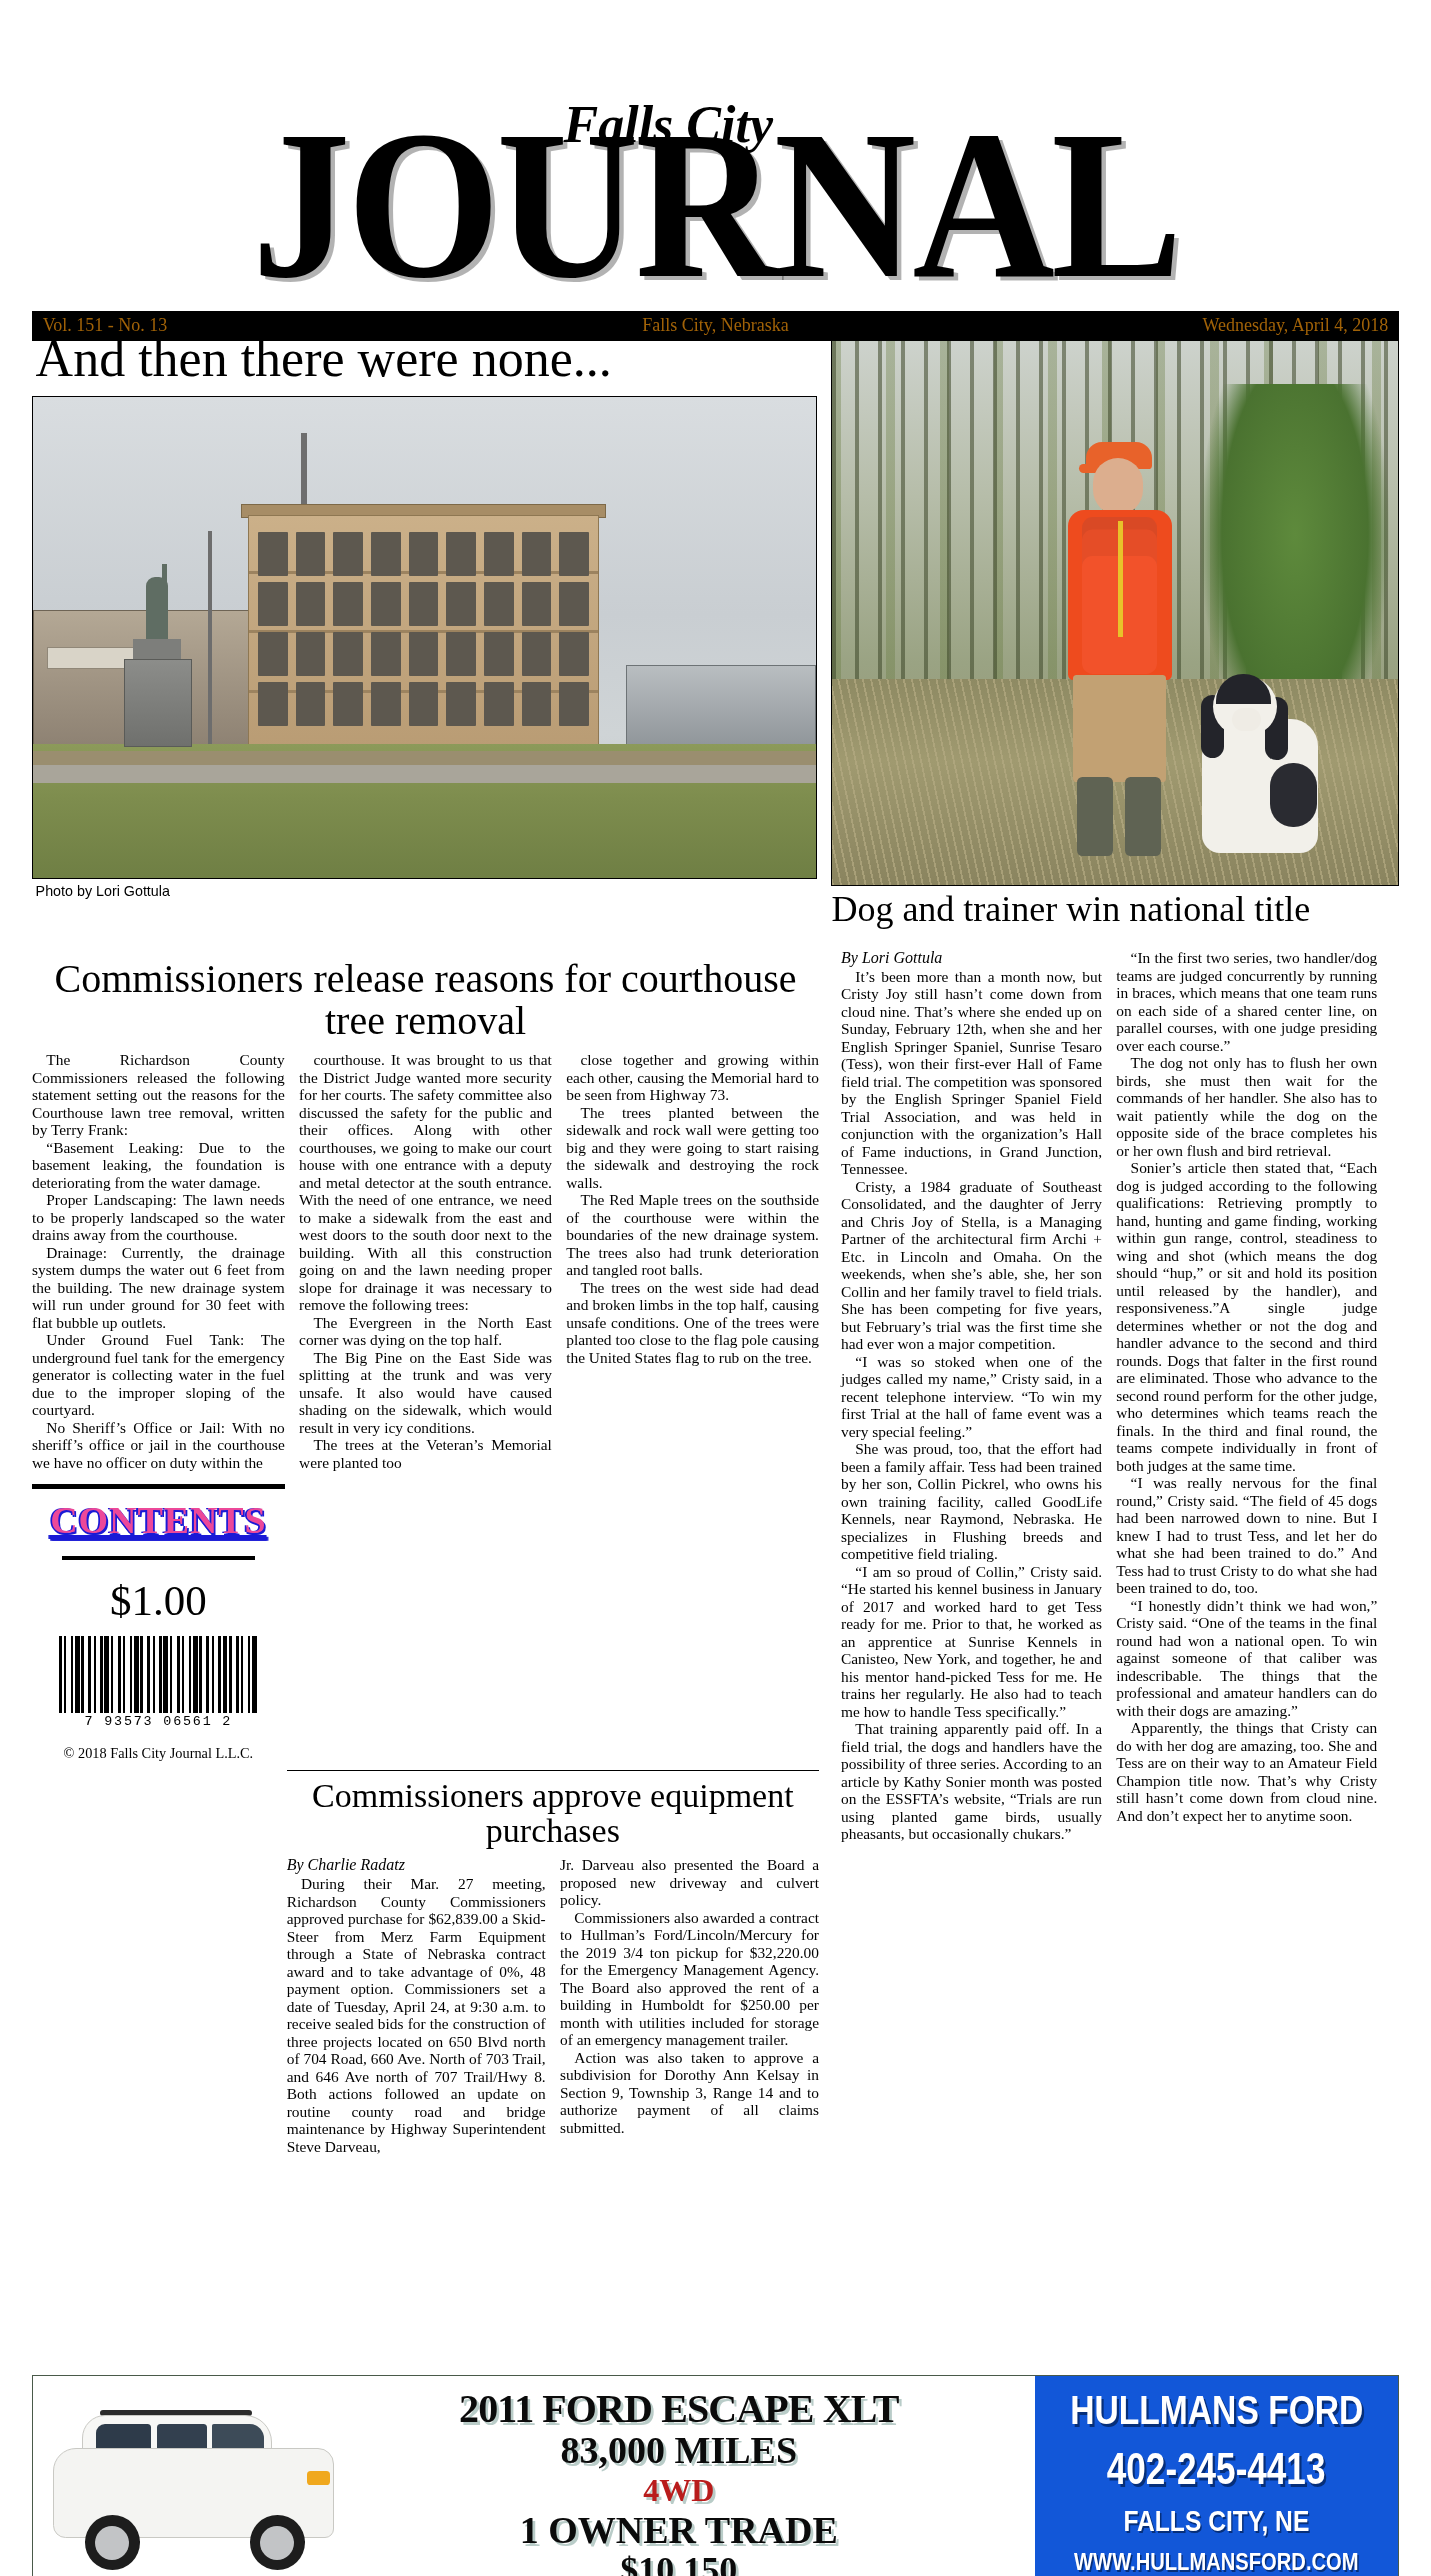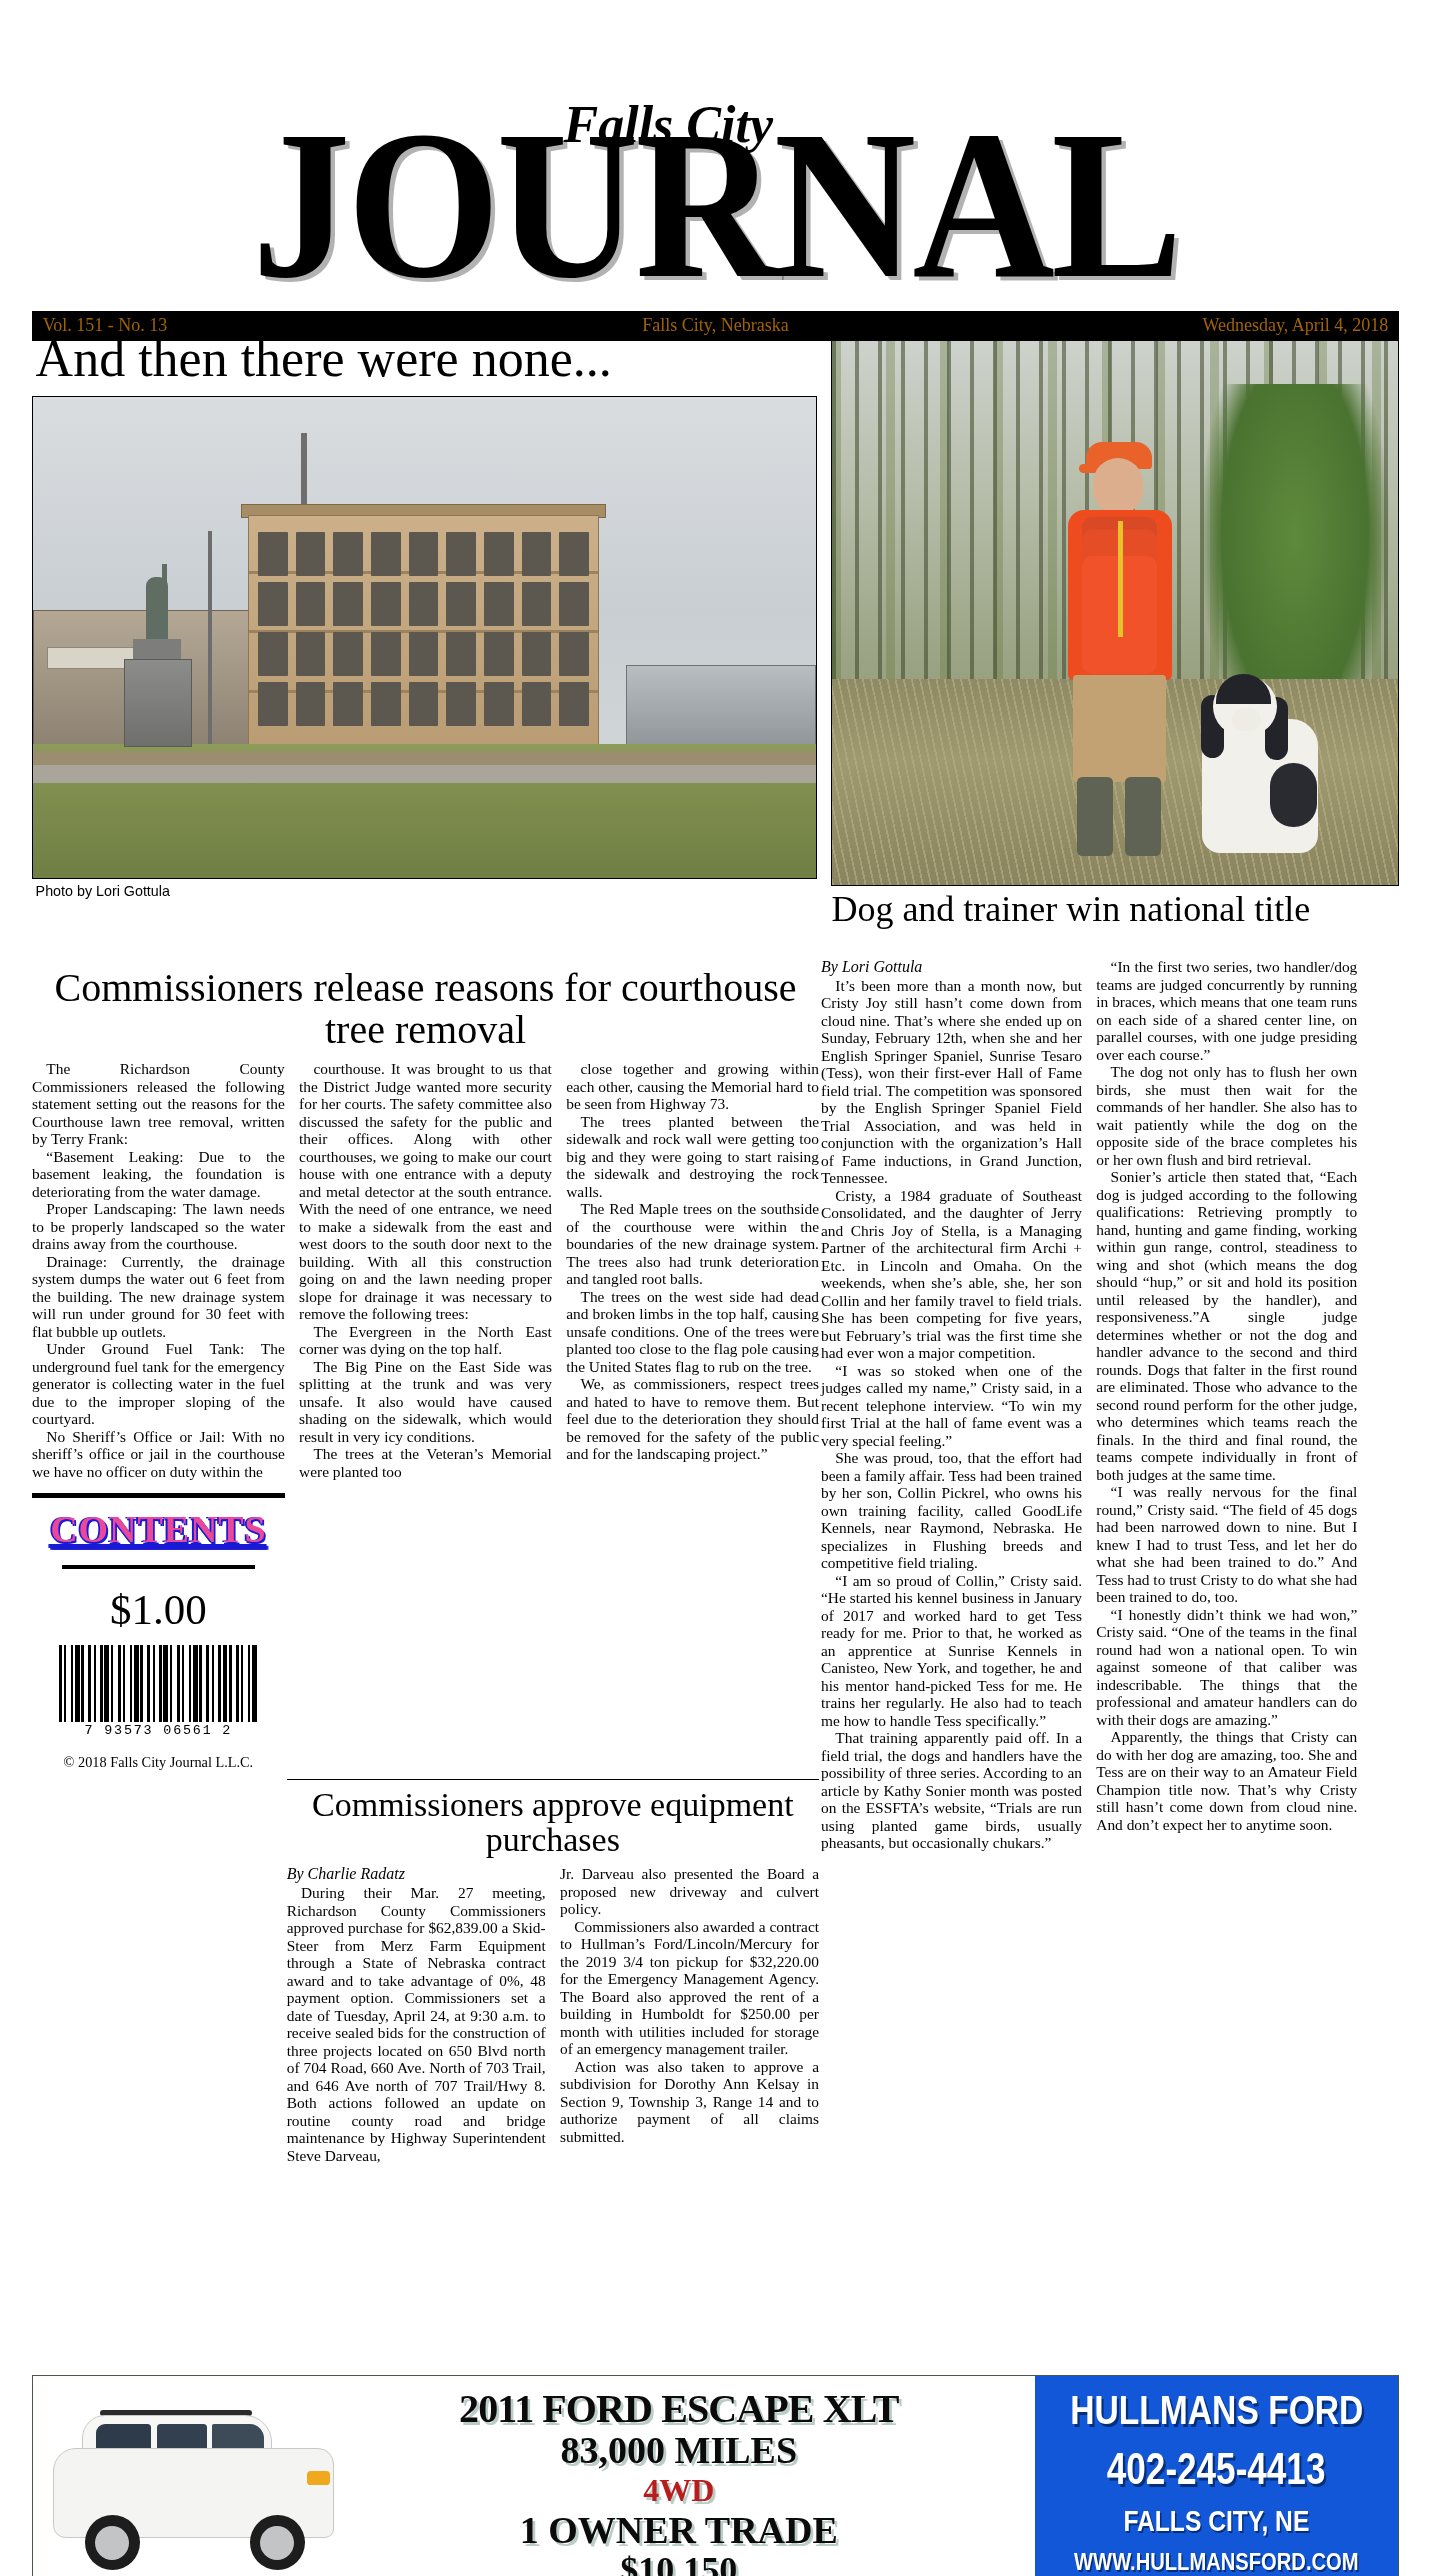--- a/index.html
+++ b/index.html
@@ -153,21 +153,21 @@
   .dg-dog { position:absolute; left:361px; bottom:23px; width:134px; height:206px; }
   .dg-dog .body { position:absolute; left:9px; top:63px; width:116px; height:134px; background:#f2f0ea; border-radius:36px 27px 18px 18px; }
   .dg-dog .head2 { position:absolute; left:19.7px; top:21.5px; width:64px; height:59px; background:#f2f0ea; border-radius:30px; }
   .dg-dog .crown { position:absolute; left:23px; top:18px; width:55px; height:30px; background:#23242a; border-radius:27px 27px 0 0; }
   .dg-dog .earL { position:absolute; left:7.2px; top:39px; width:23px; height:63px; background:#23242a; border-radius:12.5px; }
   .dg-dog .earR { position:absolute; left:72px; top:41px; width:23px; height:63px; background:#23242a; border-radius:12.5px; }
   .dg-dog .snout { position:absolute; left:39px; top:52px; width:29px; height:23px; background:#efece5; border-radius:12.5px; }
   .dg-dog .spot { position:absolute; left:77px; top:107px; width:47px; height:64px; background:#2a2b31; border-radius:23px; }
 
   
-  .body-grid { display: flex; gap: 2px; margin-top: 24px; }
+  .body-grid { display: flex; gap: 22px; margin-top: 15px; }
   .col { width: 259px; }
   .col4 { width: 261px; }
   .col-wide { width: 787px; }
 
   .headline2 {
     font-size: 40px;
     text-align: center;
     line-height: 1.05;
     margin: 9px 0 9px 0;
   }
@@ -439,21 +439,20 @@
           <p class="art">The Evergreen in the North East corner was dying on the top half.</p>
           <p class="art">The Big Pine on the East Side was splitting at the trunk and was very unsafe. It also would have caused shading on the sidewalk, which would result in very icy conditions.</p>
           <p class="art">The trees at the Veteran’s Memorial were planted too</p>
         </div>
 
         <div class="col">
           <p class="art">close together and growing within each other, causing the Memorial hard to be seen from Highway 73.</p>
           <p class="art">The trees planted between the sidewalk and rock wall were getting too big and they were going to start raising the sidewalk and destroying the rock walls.</p>
           <p class="art">The Red Maple trees on the southside of the courthouse were within the boundaries of the new drainage system. The trees also had trunk deterioration and tangled root balls.</p>
           <p class="art">The trees on the west side had dead and broken limbs in the top half, causing unsafe conditions. One of the trees were planted too close to the flag pole causing the United States flag to rub on the tree.</p>
-          <p class="art">We, as commissioners, respect trees and hated to have to remove them. But feel due to the deterioration they should be removed for the safety of the public and for the landscaping project.”</p>
         </div>
       </div>
 
       <div style="display:flex; gap:14.3px;">
         <div class="col"></div>
         <div style="width:533px;">
           <div class="rule-thin"></div>
           <div class="headline3">Commissioners approve equipment purchases</div>
           <div style="display:flex; gap:14.3px;">
             <div class="col">

